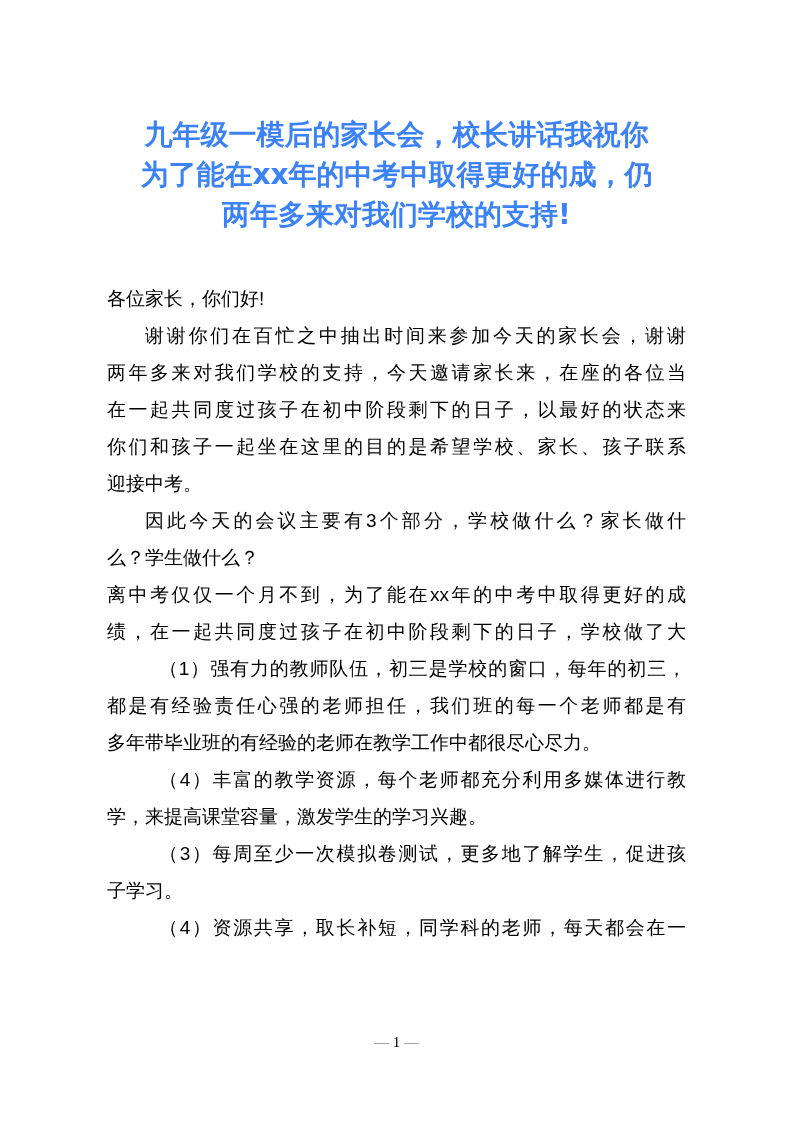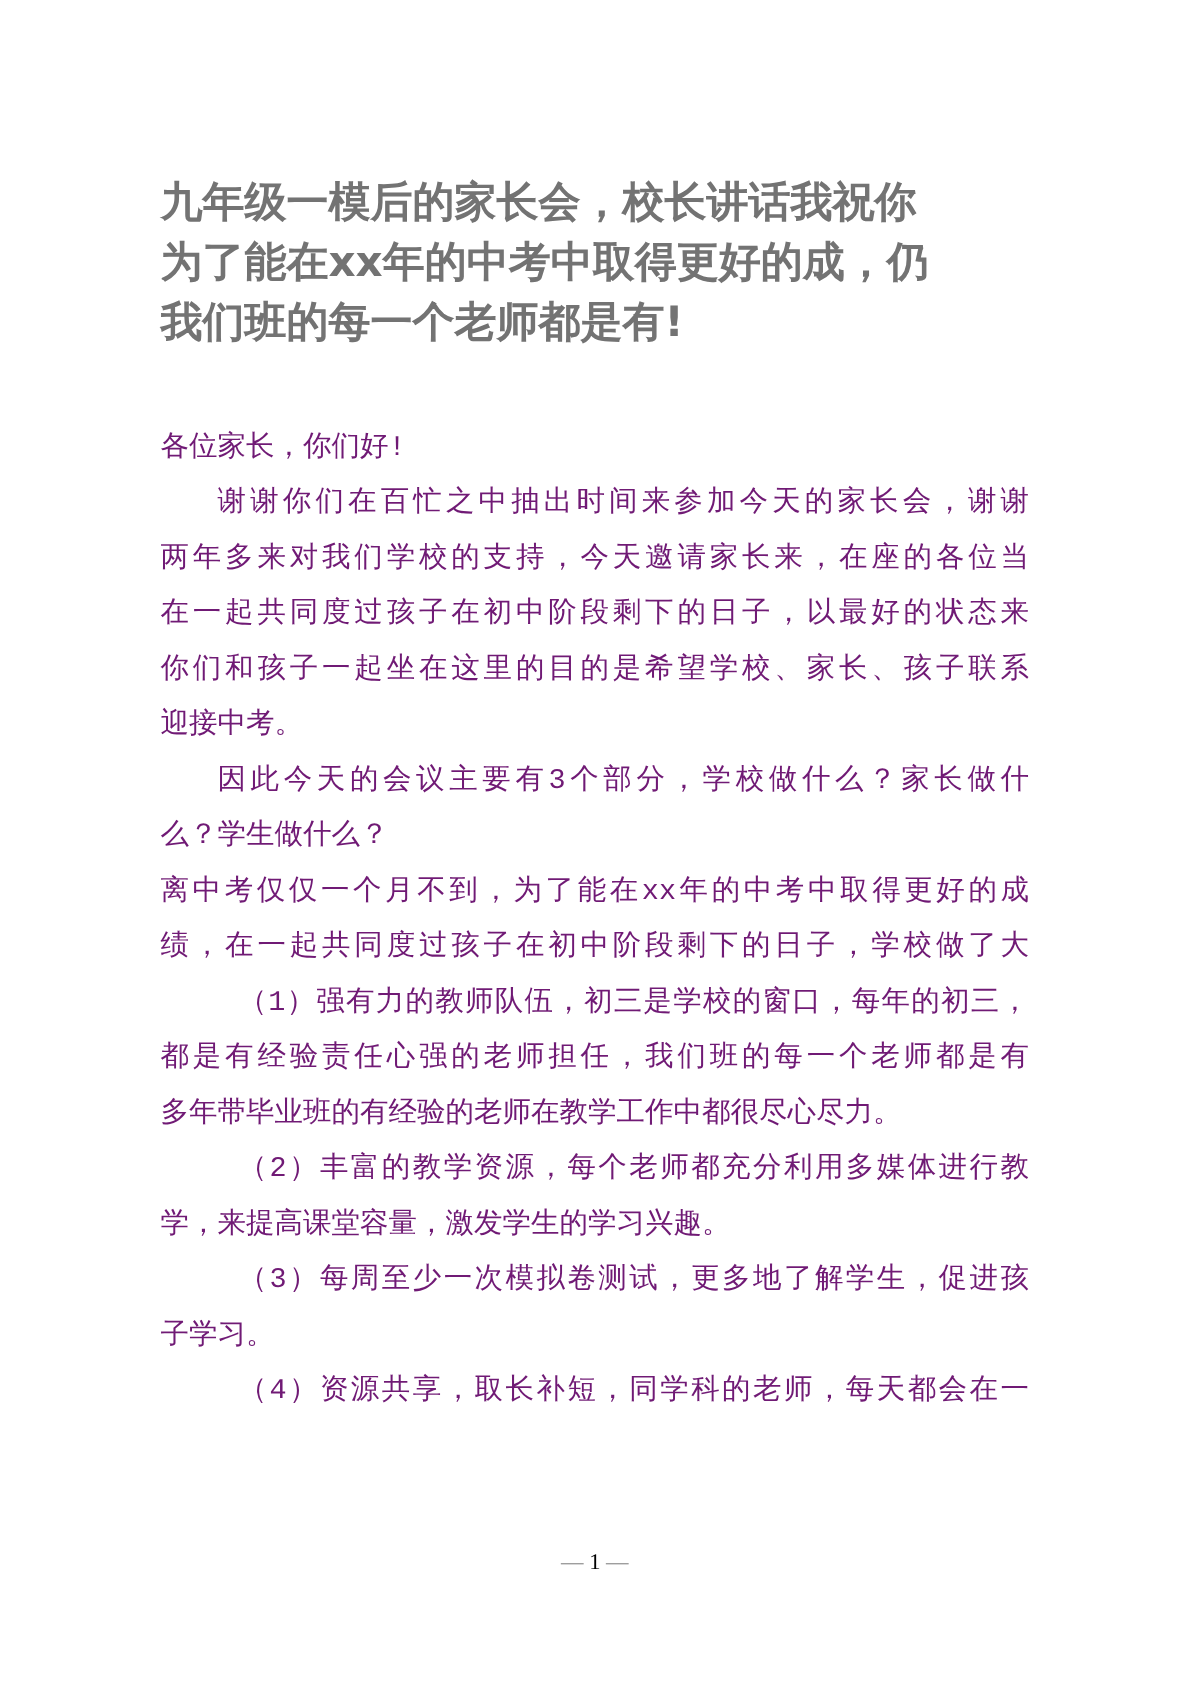--- a/index.html
+++ b/index.html
@@ -1,57 +1,57 @@
 <!DOCTYPE html>
 <html><head>
 <meta charset="utf-8">
 <style>
   html, body { margin: 0; padding: 0; background: #ffffff; }
   body { width: 793px; height: 1122px; position: relative; overflow: hidden; }
   .page { position: absolute; left: 0; top: 0; width: 793px; height: 1122px; background: #fff; }
-  .title { position: absolute; left: 107px; width: 579px; 
+  .title { position: absolute; left: 107px; width: 579px; text-align: center;
            font-family: "DejaVu Sans", "Liberation Sans", sans-serif; font-weight: bold;
-           font-size: 28px; line-height: 40px; color: #737373; }
+           font-size: 28px; line-height: 40px; color: #3b82f6; }
   .title .tl { display: block; height: 40px; white-space: nowrap; }
   .body-text { position: absolute; left: 107px; top: 280px; width: 579px;
-               font-family: Liberation Mono, monospace; font-size: 19px; color: #701a75; }
+               font-family: Liberation Sans, sans-serif; font-size: 19px; color: #000000; }
   .ln { display: block; height: 37px; line-height: 37px; white-space: nowrap;
         text-align: justify; text-align-last: justify; }
   .ln.last { text-align-last: left; }
   .ln.indent { padding-left: 38px; }
   .ln.indent-item { padding-left: 52px; }
   .footer { position: absolute; top: 1034px; left: 0; width: 793px; text-align: center;
             font-family: "Liberation Serif", serif; font-size: 15px; color: #000; }
   .footer .dash { color: #888; letter-spacing: 0; }
 </style>
 </head>
 <body>
 
 <div class="page">
   <div class="title" style="top:115px;">
     <span class="tl">九年级一模后的家长会，校长讲话我祝你</span>
     <span class="tl">为了能在xx年的中考中取得更好的成，仍</span>
-    <span class="tl">我们班的每一个老师都是有!</span>
+    <span class="tl">两年多来对我们学校的支持!</span>
   </div>
 
   <div class="body-text" id="body-text">
       <span class="ln last">各位家长，你们好!</span>
       <span class="ln indent">谢谢你们在百忙之中抽出时间来参加今天的家长会，谢谢</span>
       <span class="ln">两年多来对我们学校的支持，今天邀请家长来，在座的各位当</span>
       <span class="ln">在一起共同度过孩子在初中阶段剩下的日子，以最好的状态来</span>
       <span class="ln">你们和孩子一起坐在这里的目的是希望学校、家长、孩子联系</span>
       <span class="ln last">迎接中考。</span>
       <span class="ln indent">因此今天的会议主要有3个部分，学校做什么？家长做什</span>
       <span class="ln last">么？学生做什么？</span>
       <span class="ln">离中考仅仅一个月不到，为了能在xx年的中考中取得更好的成</span>
       <span class="ln">绩，在一起共同度过孩子在初中阶段剩下的日子，学校做了大</span>
       <span class="ln indent-item">（1）强有力的教师队伍，初三是学校的窗口，每年的初三，</span>
       <span class="ln">都是有经验责任心强的老师担任，我们班的每一个老师都是有</span>
       <span class="ln last">多年带毕业班的有经验的老师在教学工作中都很尽心尽力。</span>
-      <span class="ln indent-item">（2）丰富的教学资源，每个老师都充分利用多媒体进行教</span>
+      <span class="ln indent-item">（4）丰富的教学资源，每个老师都充分利用多媒体进行教</span>
       <span class="ln last">学，来提高课堂容量，激发学生的学习兴趣。</span>
       <span class="ln indent-item">（3）每周至少一次模拟卷测试，更多地了解学生，促进孩</span>
       <span class="ln last">子学习。</span>
       <span class="ln indent-item">（4）资源共享，取长补短，同学科的老师，每天都会在一</span>
     </div>
 
   <div class="footer">
     <span class="dash">—</span>
     <span>1</span>
     <span class="dash">—</span>

